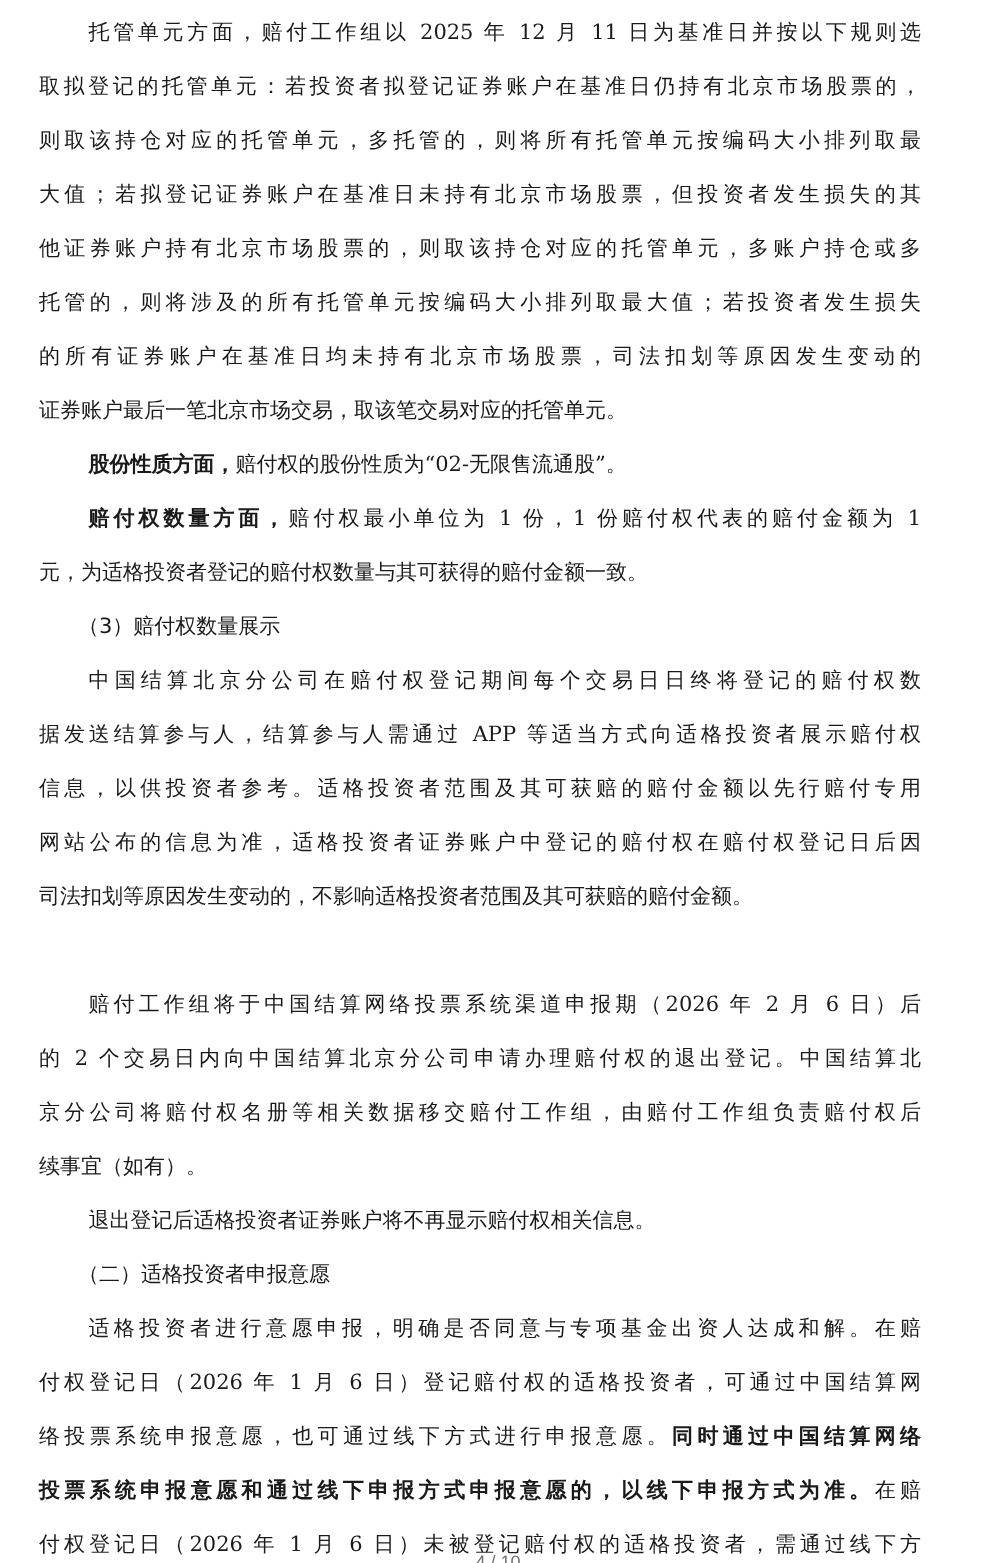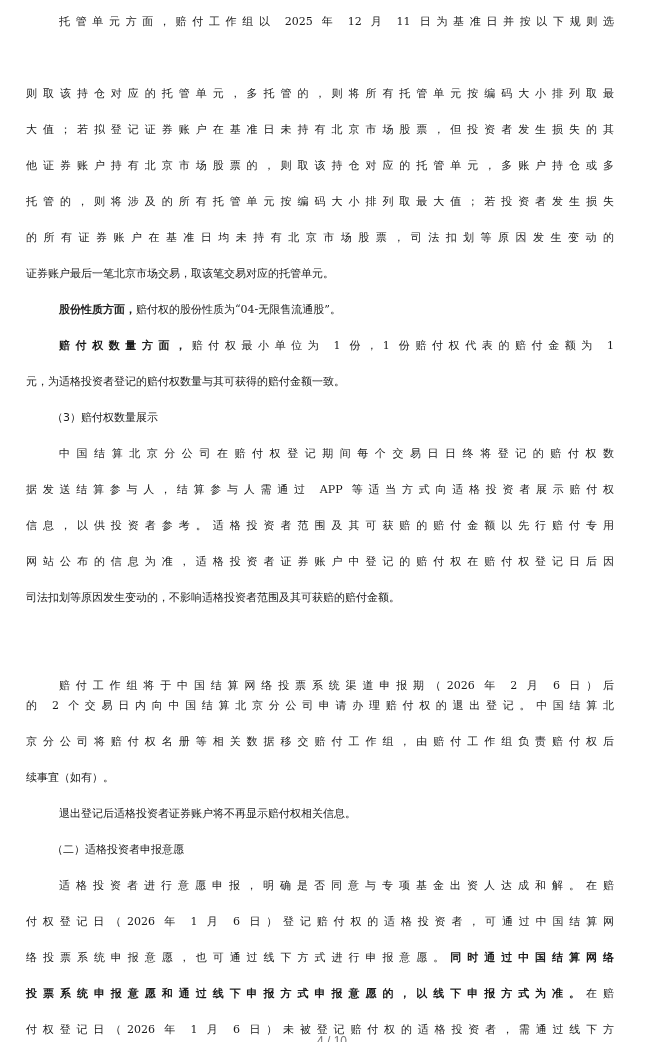--- a/index.html
+++ b/index.html
@@ -1,60 +1,61 @@
 <!DOCTYPE html>
 <html><head>
 <meta charset="utf-8">
 <style>
   html, body { margin: 0; padding: 0; background: #ffffff; }
   body { width: 664px; height: 1042px; position: relative; overflow: hidden;
          font-family: "DejaVu Serif", "Liberation Serif", serif; color: #1a1a1a; }
   .page { position: absolute; left: 0; top: 0; width: 664px; height: 1042px; }
-  .line { position: absolute; left: 26px; width: 588px; font-size: 11px; line-height: 20px;
+  .line { position: absolute; left: 26px; width: 588px; font-size: 14px; line-height: 20px;
           white-space: nowrap; text-align: justify; text-align-last: justify; letter-spacing: 0; }
   .line.last { text-align-last: left; }
   .line.indent { left: 59px; width: 555px; }
   .line.head { left: 52px; width: 560px; text-align-last: left; font-weight: normal;
                font-family: "DejaVu Sans", "Liberation Sans", sans-serif; }
   .b { font-weight: bold; font-family: "DejaVu Sans", "Liberation Sans", sans-serif; }
   .footer { position: absolute; top: 1034px; left: 0; width: 664px; text-align: center;
             font-family: "Liberation Sans", "DejaVu Sans", sans-serif; font-size: 12px; color: #737373; }
 </style>
 </head>
 <body>
 
 <div class="page">
 
   <div class="line indent" style="top:12px">托管单元方面，赔付工作组以 2025 年 12 月 11 日为基准日并按以下规则选</div>
+  <div class="line" style="top:48px">取拟登记的托管单元：若投资者拟登记证券账户在基准日仍持有北京市场股票的，</div>
   <div class="line" style="top:84px">则取该持仓对应的托管单元，多托管的，则将所有托管单元按编码大小排列取最</div>
   <div class="line" style="top:120px">大值；若拟登记证券账户在基准日未持有北京市场股票，但投资者发生损失的其</div>
   <div class="line" style="top:156px">他证券账户持有北京市场股票的，则取该持仓对应的托管单元，多账户持仓或多</div>
   <div class="line" style="top:192px">托管的，则将涉及的所有托管单元按编码大小排列取最大值；若投资者发生损失</div>
   <div class="line" style="top:228px">的所有证券账户在基准日均未持有北京市场股票，司法扣划等原因发生变动的</div>
   <div class="line last" style="top:264px">证券账户最后一笔北京市场交易，取该笔交易对应的托管单元。</div>
 
   <div class="line indent last" style="top:300px">
-    <span class="b">股份性质方面，</span><span>赔付权的股份性质为“04-无限售流通股”。</span>
+    <span class="b">股份性质方面，</span><span>赔付权的股份性质为“02-无限售流通股”。</span>
   </div>
 
   <div class="line indent" style="top:336px">
     <span class="b">赔付权数量方面，</span><span>赔付权最小单位为 1 份，1 份赔付权代表的赔付金额为 1</span>
   </div>
   <div class="line last" style="top:372px">元，为适格投资者登记的赔付权数量与其可获得的赔付金额一致。</div>
 
   <div class="line head" style="top:408px">（3）赔付权数量展示</div>
 
   <div class="line indent" style="top:444px">中国结算北京分公司在赔付权登记期间每个交易日日终将登记的赔付权数</div>
   <div class="line" style="top:480px">据发送结算参与人，结算参与人需通过 APP 等适当方式向适格投资者展示赔付权</div>
   <div class="line" style="top:516px">信息，以供投资者参考。适格投资者范围及其可获赔的赔付金额以先行赔付专用</div>
   <div class="line" style="top:552px">网站公布的信息为准，适格投资者证券账户中登记的赔付权在赔付权登记日后因</div>
   <div class="line last" style="top:588px">司法扣划等原因发生变动的，不影响适格投资者范围及其可获赔的赔付金额。</div>
 
 
-  <div class="line indent" style="top:676px">赔付工作组将于中国结算网络投票系统渠道申报期（2026 年 2 月 6 日）后</div>
+  <div class="line indent" style="top:660px">赔付工作组将于中国结算网络投票系统渠道申报期（2026 年 2 月 6 日）后</div>
   <div class="line" style="top:696px">的 2 个交易日内向中国结算北京分公司申请办理赔付权的退出登记。中国结算北</div>
   <div class="line" style="top:732px">京分公司将赔付权名册等相关数据移交赔付工作组，由赔付工作组负责赔付权后</div>
   <div class="line last" style="top:768px">续事宜（如有）。</div>
 
   <div class="line indent last" style="top:804px">退出登记后适格投资者证券账户将不再显示赔付权相关信息。</div>
 
   <div class="line head" style="top:840px">（二）适格投资者申报意愿</div>
 
   <div class="line indent" style="top:876px">适格投资者进行意愿申报，明确是否同意与专项基金出资人达成和解。在赔</div>
   <div class="line" style="top:912px">付权登记日（2026 年 1 月 6 日）登记赔付权的适格投资者，可通过中国结算网</div>

